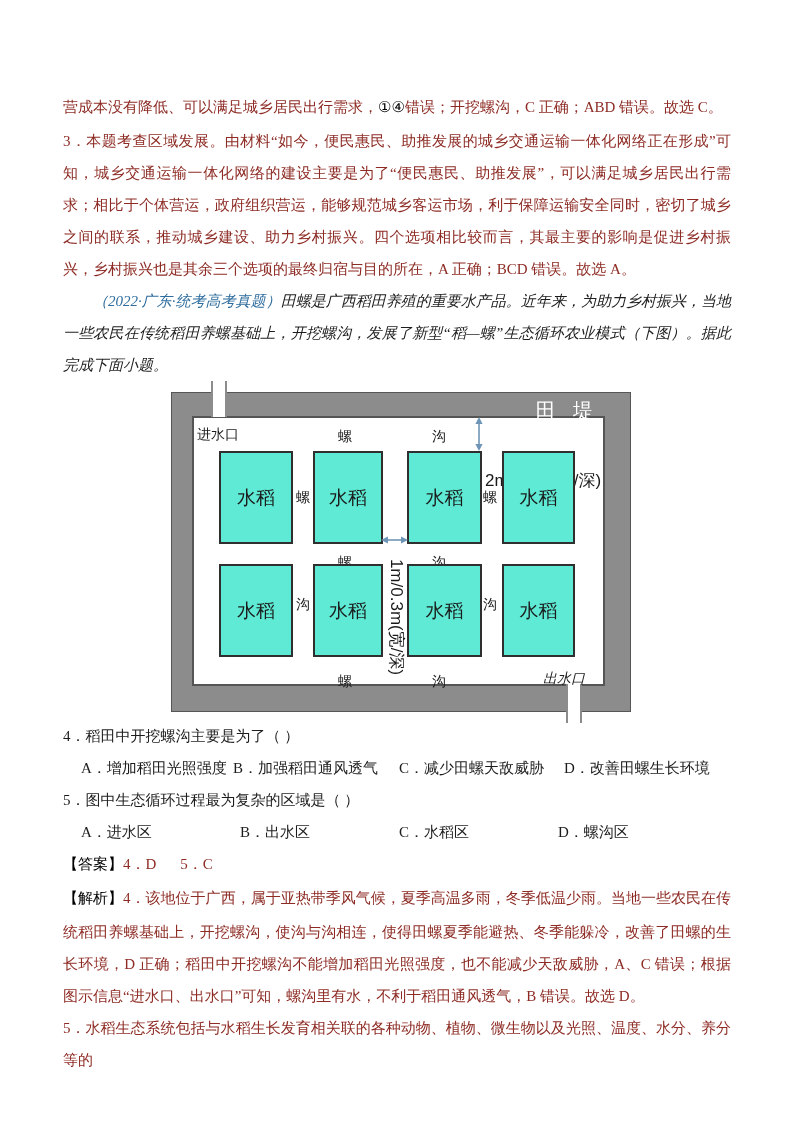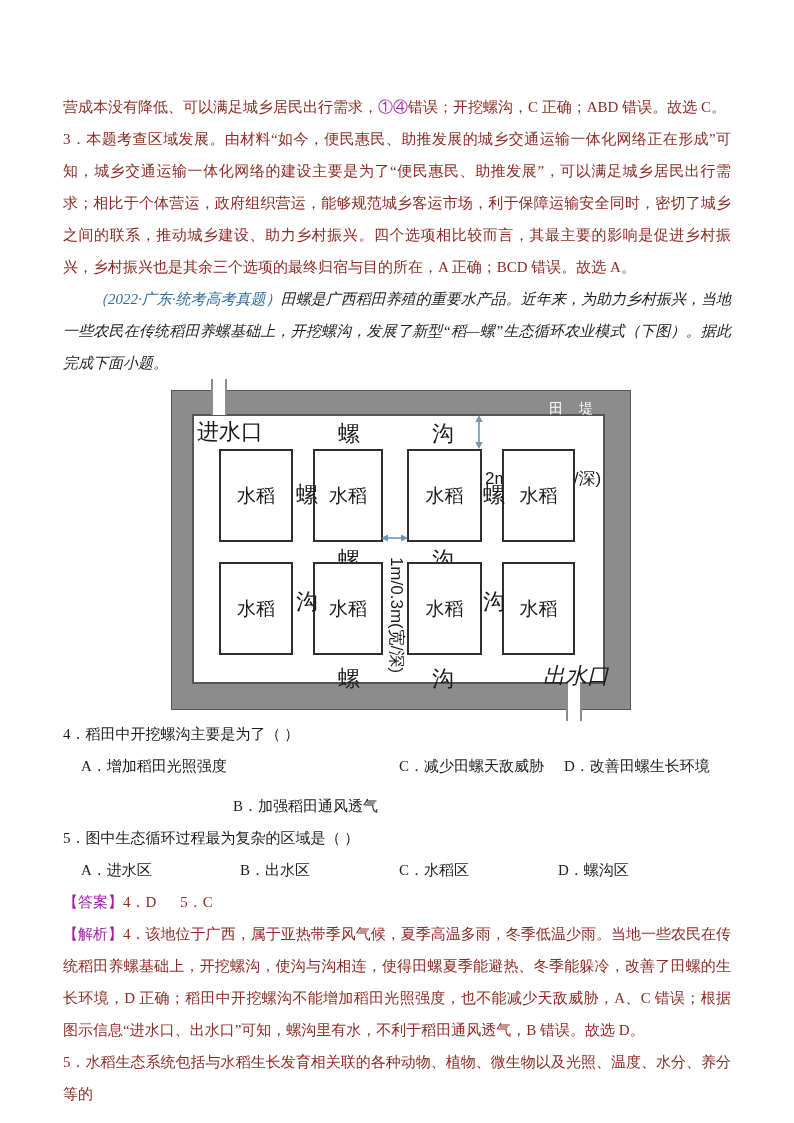--- a/index.html
+++ b/index.html
@@ -4,55 +4,55 @@
 <style>
   * { box-sizing: border-box; }
   html,body { margin:0; padding:0; }
   body {
     width:794px; height:1123px; background:#ffffff;
     font-family:"Liberation Serif", serif;
   }
   .page { padding:91px 63px 0 63px; font-size:15px; line-height:32px; color:#1c1c1c; }
   p.t { margin:0; text-align:justify; }
   .dred { color:#8d2b24; }
-  .bred { color:#a21caf; }
+  .bred { color:#000000;font-family:Liberation Mono, monospace; }
   .blue { color:#2e6d9e; }
   .material { text-indent:2em; font-style:italic; }
 
   
   .diagram {
     position:relative; width:458px; height:318px; margin:12px 0 9px 109px;
     background:#8c8c8c; outline:1px solid #565656;
     font-family:"Liberation Sans", sans-serif; color:#1a1a1a;
   }
   .dg-white { position:absolute; left:20px; top:23px; width:413px; height:270px;
               background:#ffffff; border:2px solid #555555; }
-  .dike { position:absolute; right:31px; top:1px; color:#ffffff; font-size:14px;
+  .dike { position:absolute; right:31px; top:1px; color:#ffffff; font-size:20px;
           letter-spacing:6px; white-space:nowrap; }
   .chan { position:absolute; background:#ffffff;
           border-left:2px solid #8c8c8c; border-right:2px solid #8c8c8c; }
   .chan-in  { left:39px;  top:-12px; width:16px; height:36px; }
   .chan-out { left:394px; top:291px; width:16px; height:39px; }
-  .plot { position:absolute; width:73px; height:93px; background:#ffffff;
+  .plot { position:absolute; width:73px; height:93px; background:#5eead4;
           border:2px solid #2f2f2f; display:flex; align-items:center;
           justify-content:center; font-size:19px; }
   .r1 { top:58px; } .r2 { top:171px; }
   .cx1 { left:47px; width:74px; } .cx2 { left:141px; width:70px; }
   .cx3 { left:235px; width:75px; } .cx4 { left:330px; width:73px; }
-  .lbl { position:absolute; font-size:22px; white-space:nowrap; }
+  .lbl { position:absolute; font-size:14px; white-space:nowrap; }
   .dim { position:absolute; font-size:17px; white-space:nowrap;margin-top:43px; }
   .vtext { position:absolute; left:160px; top:208px; width:128px; font-size:17px;
            text-align:center; transform:rotate(90deg); white-space:nowrap; }
   .arr { position:absolute; }
 
   
   .opts { display:flex; padding-left:18px; }
   .opts span { white-space:nowrap; }
   .opts.q4 span:nth-child(1){ width:152px; }
-  .opts.q4 span:nth-child(2){ width:166px;margin-top:40px; }
+  .opts.q4 span:nth-child(2){ width:166px; }
   .opts.q4 span:nth-child(3){ width:165px; }
   .opts.q5 span:nth-child(-n+3){ width:159px; }
   .gap2 { margin-left:24px; }
 </style>
 </head>
 <body>
 
 <div class="page">
 
   <p class="t dred"><span>营成本没有降低、可以满足城乡居民出行需求，</span><span class="bred">①④</span><span>错误；开挖螺沟，C 正确；ABD 错误。故选 C。</span></p>

